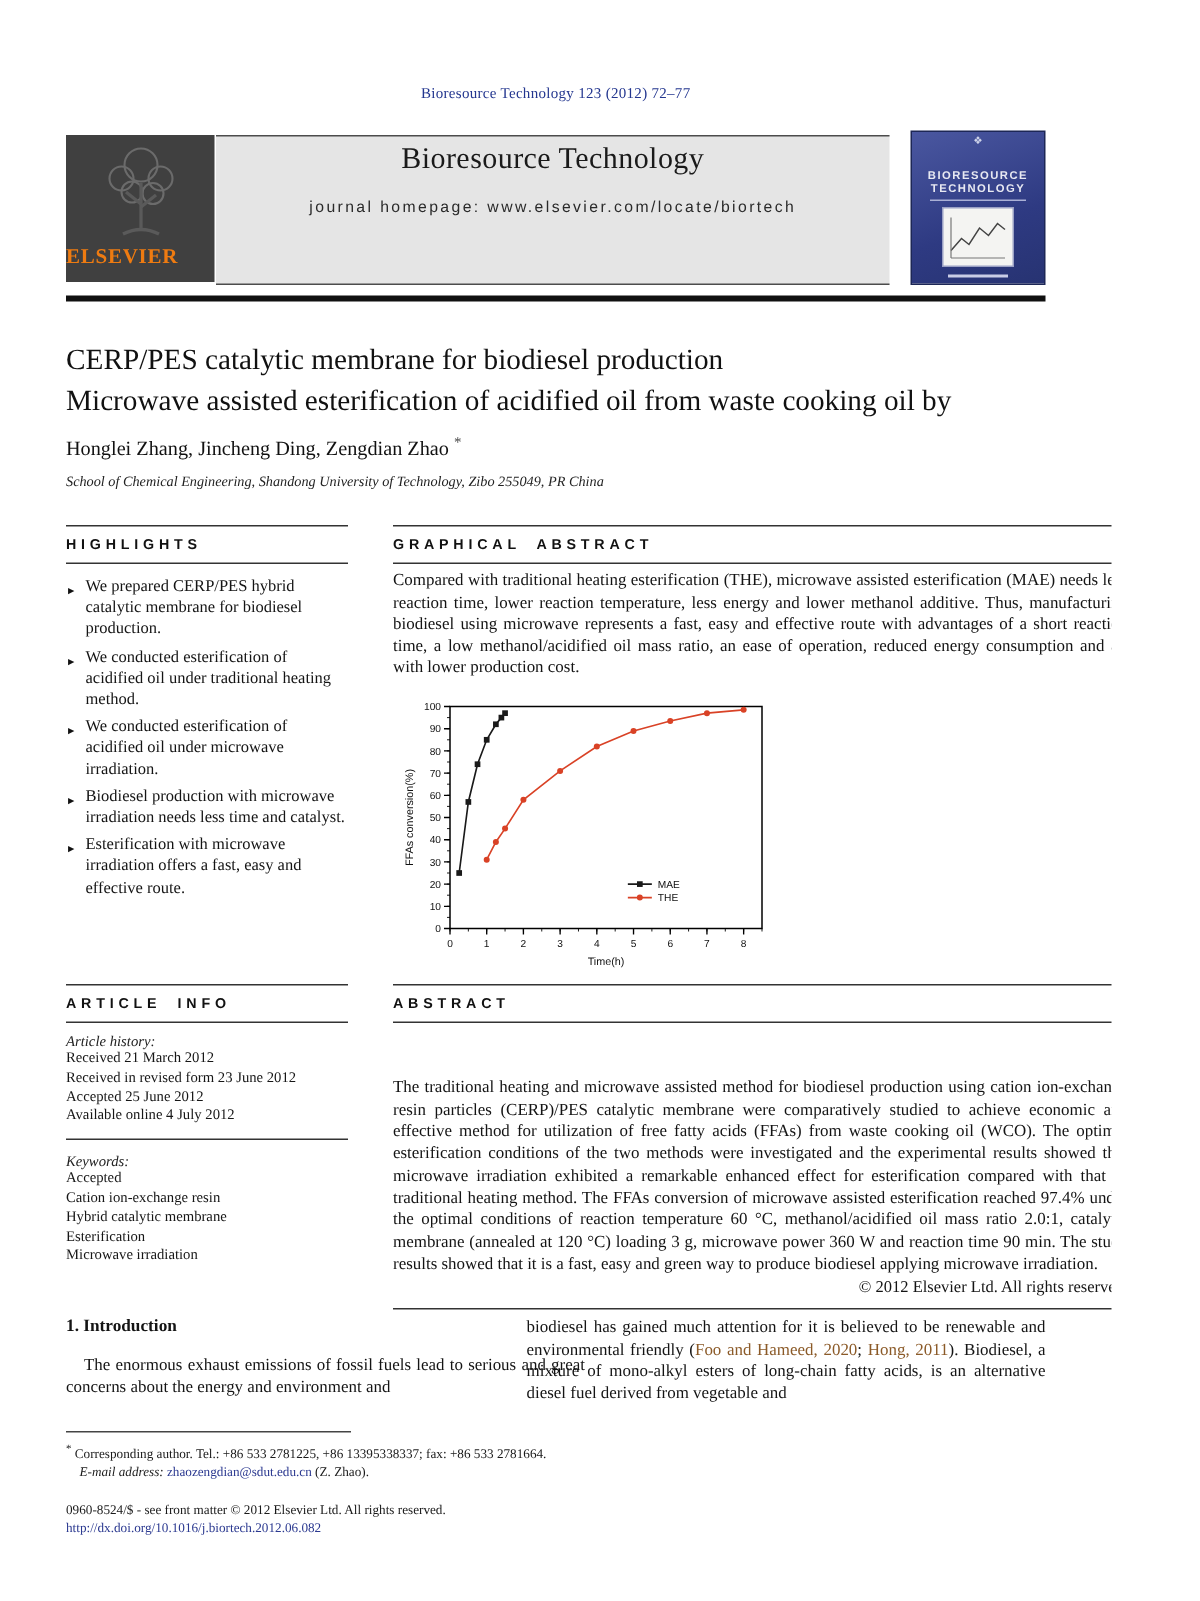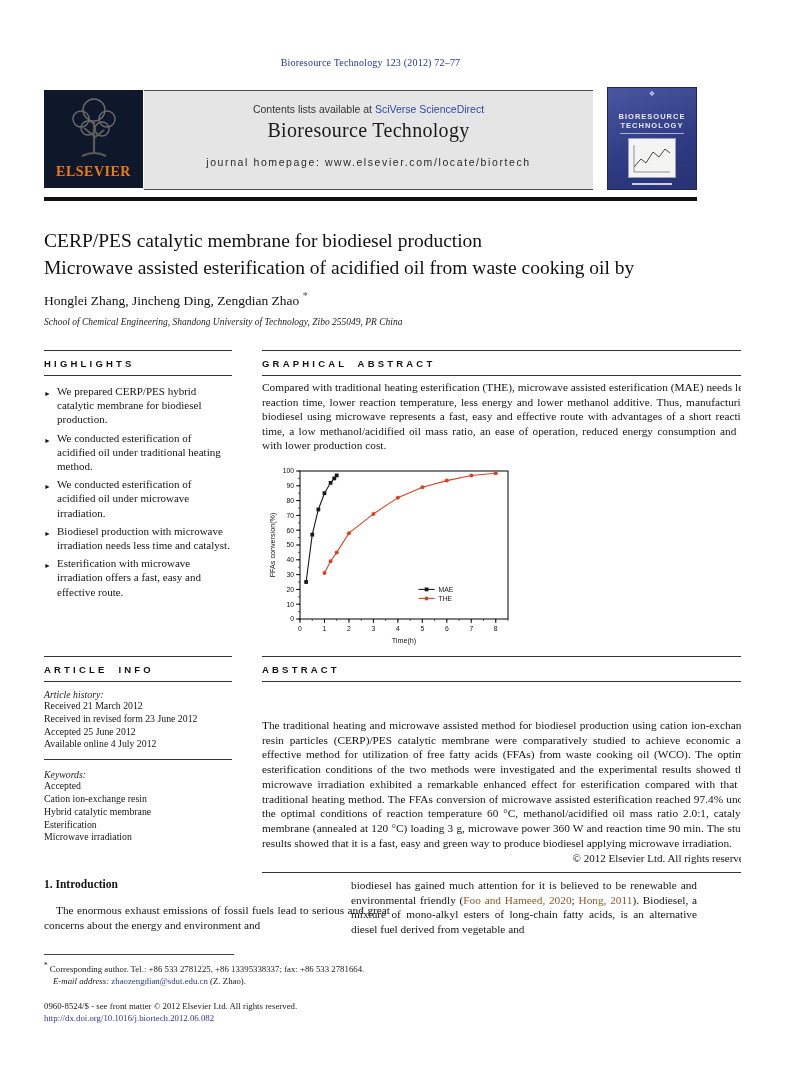--- a/index.html
+++ b/index.html
@@ -3,21 +3,21 @@
 <meta charset="utf-8">
 <style>
   html,body{margin:0;padding:0;background:#fff;}
   .page{position:relative;width:741px;height:1067px;background:#fff;overflow:hidden;
         font-family:"Liberation Serif",serif;color:#141414;}
   
   .top-cite{position:absolute;top:57px;left:0;right:0;text-align:center;
             font-size:10px;color:#23368f;letter-spacing:.2px;}
   
   .hdr{position:absolute;top:90px;left:44px;right:44px;height:98px;}
-  .logo-box{position:absolute;left:0;top:0;width:99px;height:98px;background:#0f172a;text-align:center;}
+  .logo-box{position:absolute;left:0;top:0;width:99px;height:98px;background:#404040;text-align:left;}
   .logo-box svg{display:block;margin:2px auto 0;}
   .elsevier-word{font-family:"Liberation Serif",serif;font-weight:bold;font-size:14px;
                  color:#ee7b11;letter-spacing:.5px;margin-top:-2px;}
   .hdr-mid{position:absolute;left:100px;right:104px;top:0;height:98px;background:#e5e5e5;
            border-top:1px solid #4c4c4c;border-bottom:1px solid #4c4c4c;text-align:center;}
   .contents-line{font-family:"Liberation Sans",sans-serif;font-size:10.5px;margin-top:12px;color:#333;}
   .contents-line .lnk{color:#2d4aa1;}
   .journal-name{font-size:20px;color:#1a1a1a;margin-top:4px;letter-spacing:.3px;}
   .homepage-line{font-family:"Liberation Sans",sans-serif;font-size:10.5px;letter-spacing:1.6px;
                  color:#2a2a2a;margin-top:14px;}
@@ -98,21 +98,20 @@
           <path d="M32 30 L32 62"></path>
           <path d="M32 44 L22 36"></path>
           <path d="M32 46 L42 38"></path>
           <path d="M20 64 Q32 58 44 64"></path>
         </g>
       </svg>
       <div class="elsevier-word">ELSEVIER</div>
     </div>
 
     <div class="hdr-mid">
-      <div class="contents-line"><span>Contents lists available at </span><span class="lnk">SciVerse ScienceDirect</span></div>
       <div class="journal-name">Bioresource Technology</div>
       <div class="homepage-line">journal homepage: www.elsevier.com/locate/biortech</div>
     </div>
 
     <div class="cover-box">
       <div class="cover-glyph">❖</div>
       <div class="cover-title">
         <div>BIORESOURCE</div>
         <div>TECHNOLOGY</div>
       </div>

